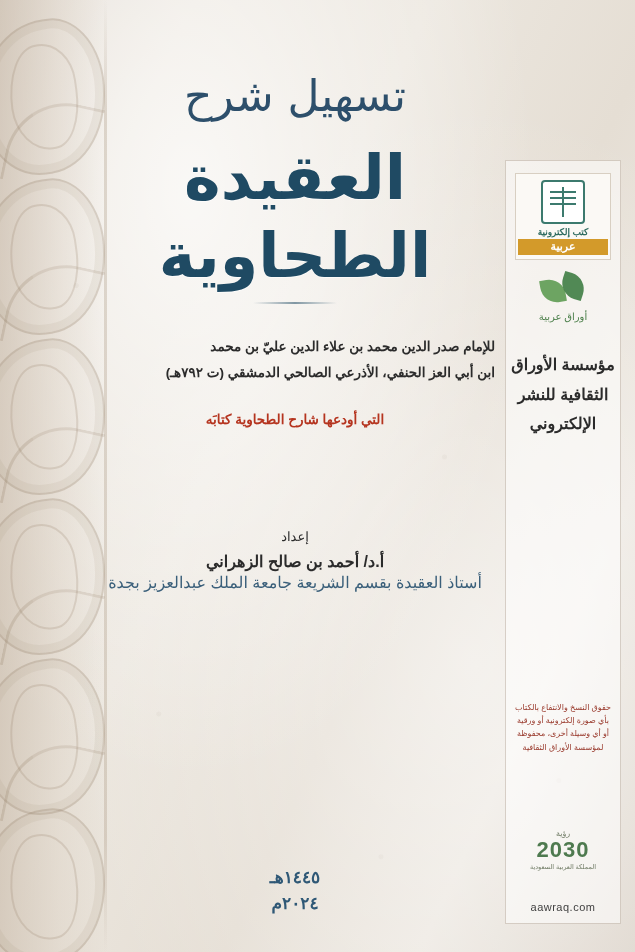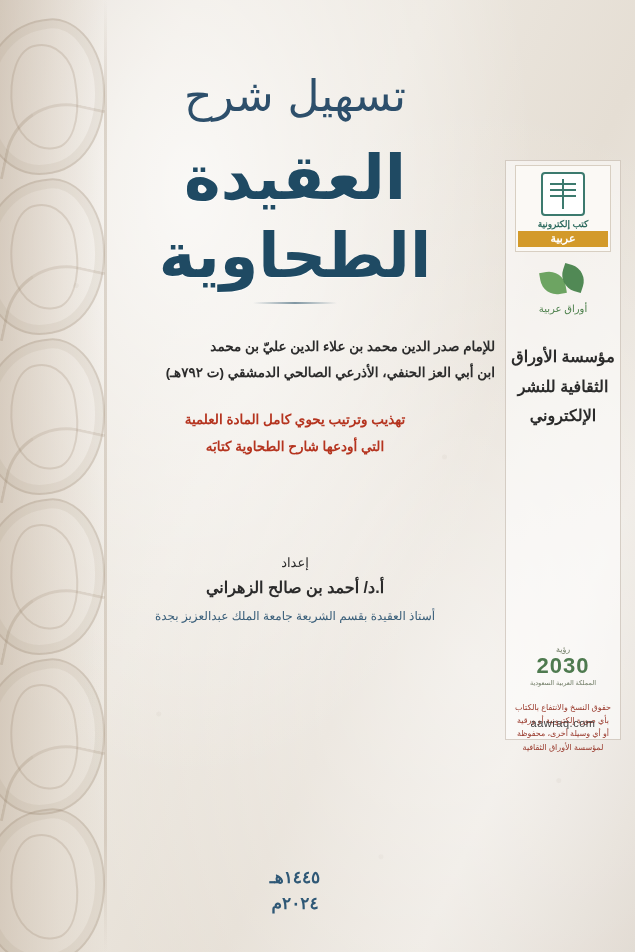--- a/index.html
+++ b/index.html
@@ -80,26 +80,26 @@
     height: 952px;
     background: linear-gradient(180deg, rgba(176,158,137,0) 0%, rgba(176,158,137,0.35) 12%, rgba(176,158,137,0.35) 88%, rgba(176,158,137,0) 100%);
   }
 
   
   .side-panel {
     position: absolute;
     top: 160px;
     right: 14px;
     width: 116px;
-    height: 580px;
+    height: 764px;
     background: rgba(255,255,255,0.55);
     border: 1px solid rgba(150,130,110,0.35);
     box-sizing: border-box;
     text-align: center;
-    padding-top: 4px;
+    padding-top: 12px;
   }
   .badge {
     width: 96px;
     margin: 0 auto 6px auto;
     border: 1px solid #d8cfc2;
     background: #fbf9f5;
     padding: 6px 2px 4px 2px;
     box-sizing: border-box;
   }
   .badge .bk-icon {
@@ -283,22 +283,22 @@
     font-size: 13px;
     color: #2b2b2b;
   }
   .prep-name {
     margin-top: 8px;
     font-size: 16px;
     color: #2b2b2b;
     font-weight: bold;
   }
   .prep-affil {
-    margin-top: 12px;
-    font-size: 12px;
+    margin-top: 2px;
+    font-size: 16px;
     color: #3a5f7a;
   }
   .years {
     position: absolute;
     left: 0;
     right: 0;
     bottom: 36px;
     font-size: 17px;
     color: #2f5876;
     font-weight: bold;
@@ -331,21 +331,20 @@
 
     <div class="main-title">العقيدة الطحاوية</div>
     <div class="title-flourish"></div>
 
     <div class="author-line">
       <div>للإمام صدر الدين محمد بن علاء الدين عليّ بن محمد</div>
       <div>ابن أبي العز الحنفي، الأذرعي الصالحي الدمشقي (ت ٧٩٢هـ)</div>
     </div>
 
     <div class="highlight-lines">
-      <div>تهذيب وترتيب يحوي كامل المادة العلمية</div>
       <div>التي أودعها شارح الطحاوية كتابَه</div>
     </div>
 
     <div class="prep-label">إعداد</div>
     <div class="prep-name">أ.د/ أحمد بن صالح الزهراني</div>
     <div class="prep-affil">أستاذ العقيدة بقسم الشريعة جامعة الملك عبدالعزيز   بجدة</div>
 
     <div class="years">
       <div>١٤٤٥هـ</div>
       <div>٢٠٢٤م</div>

